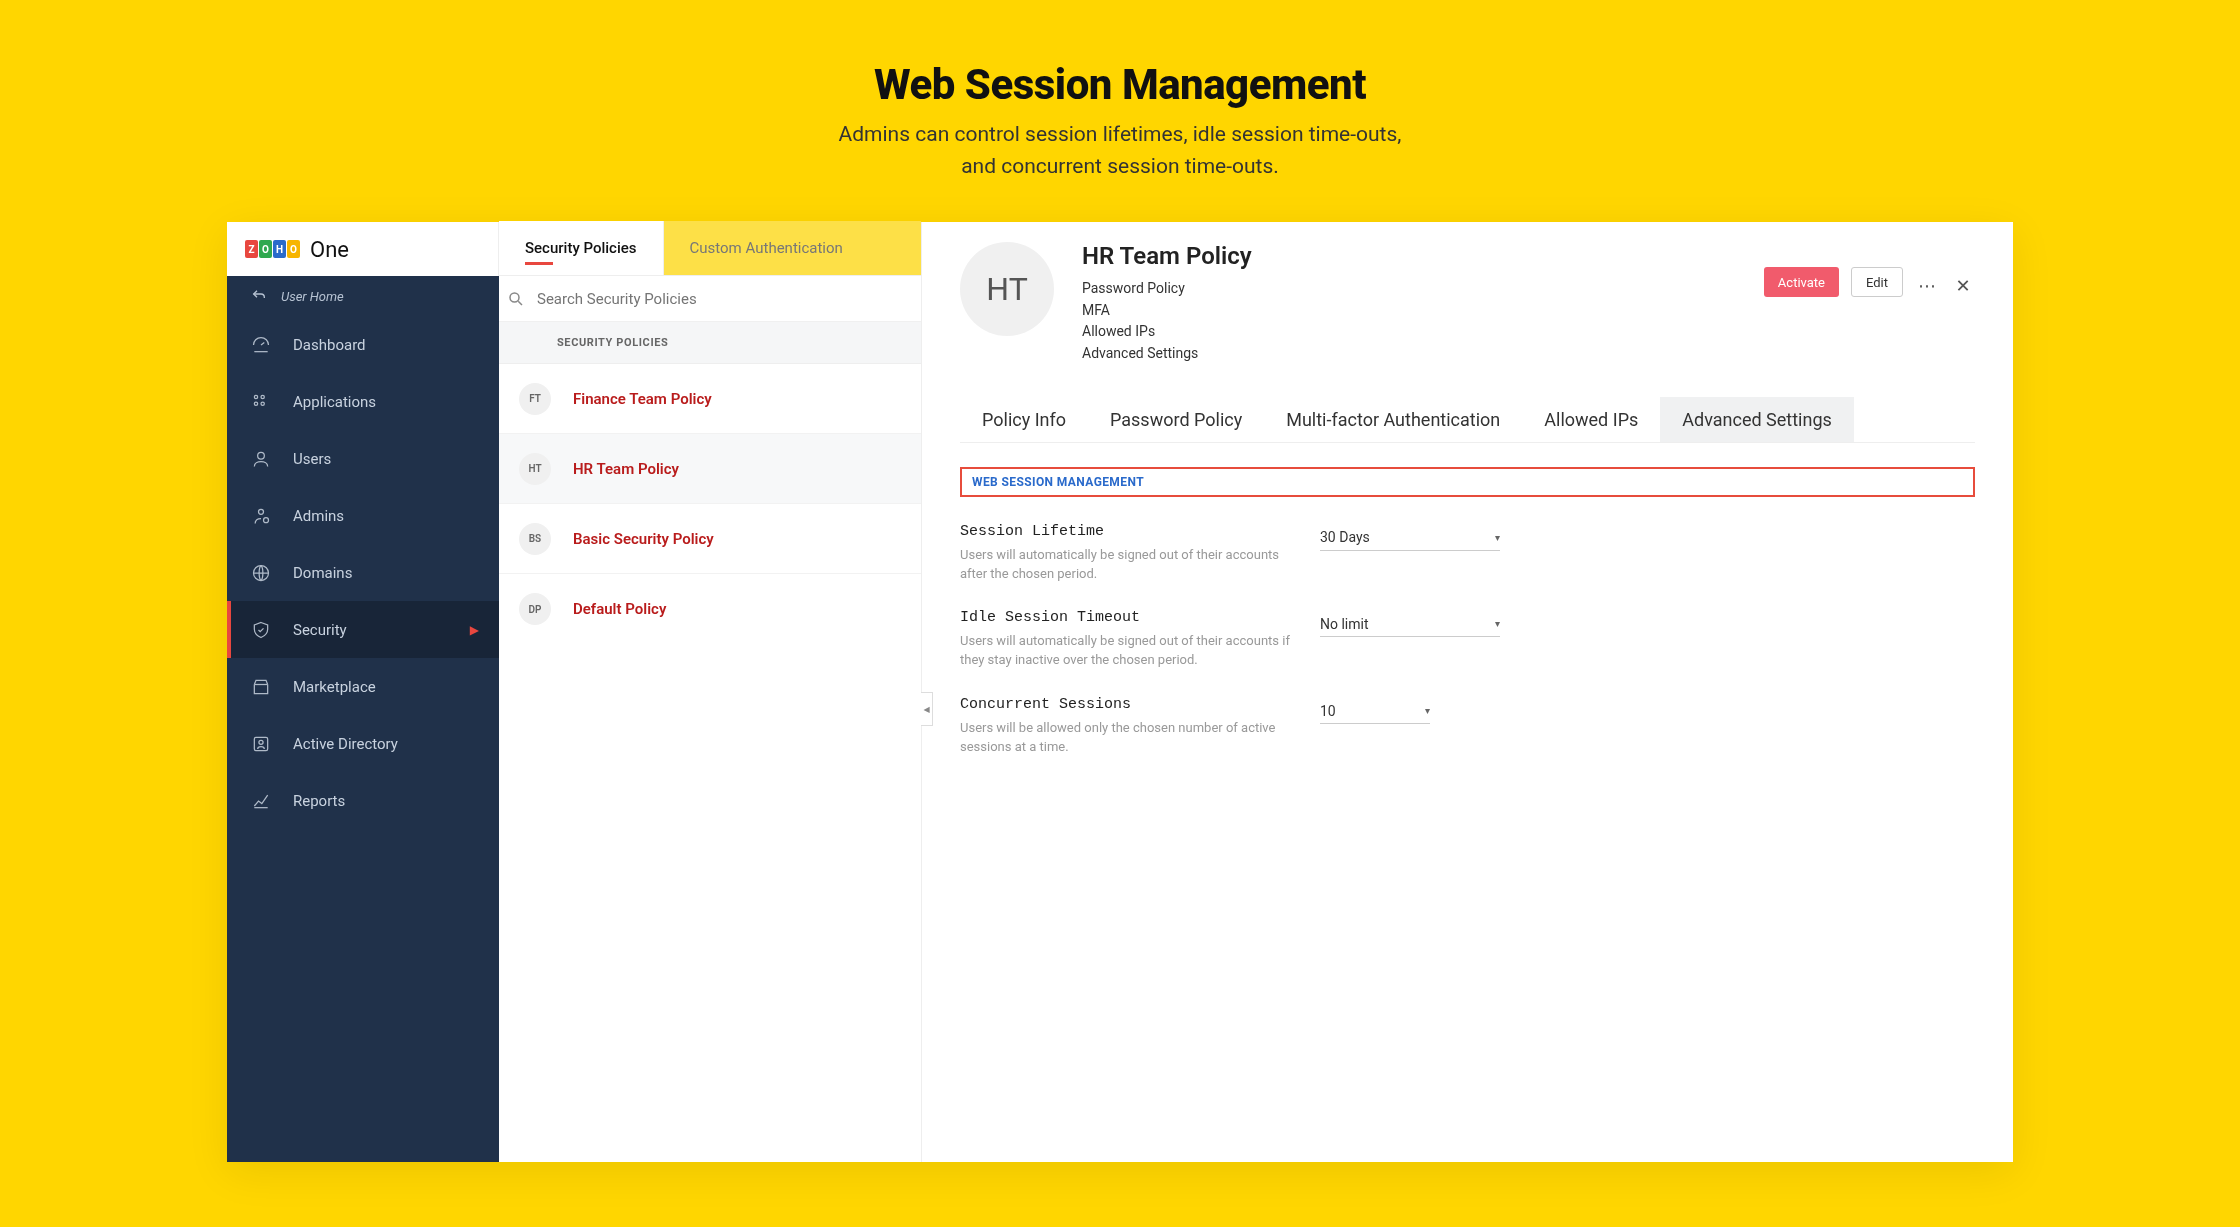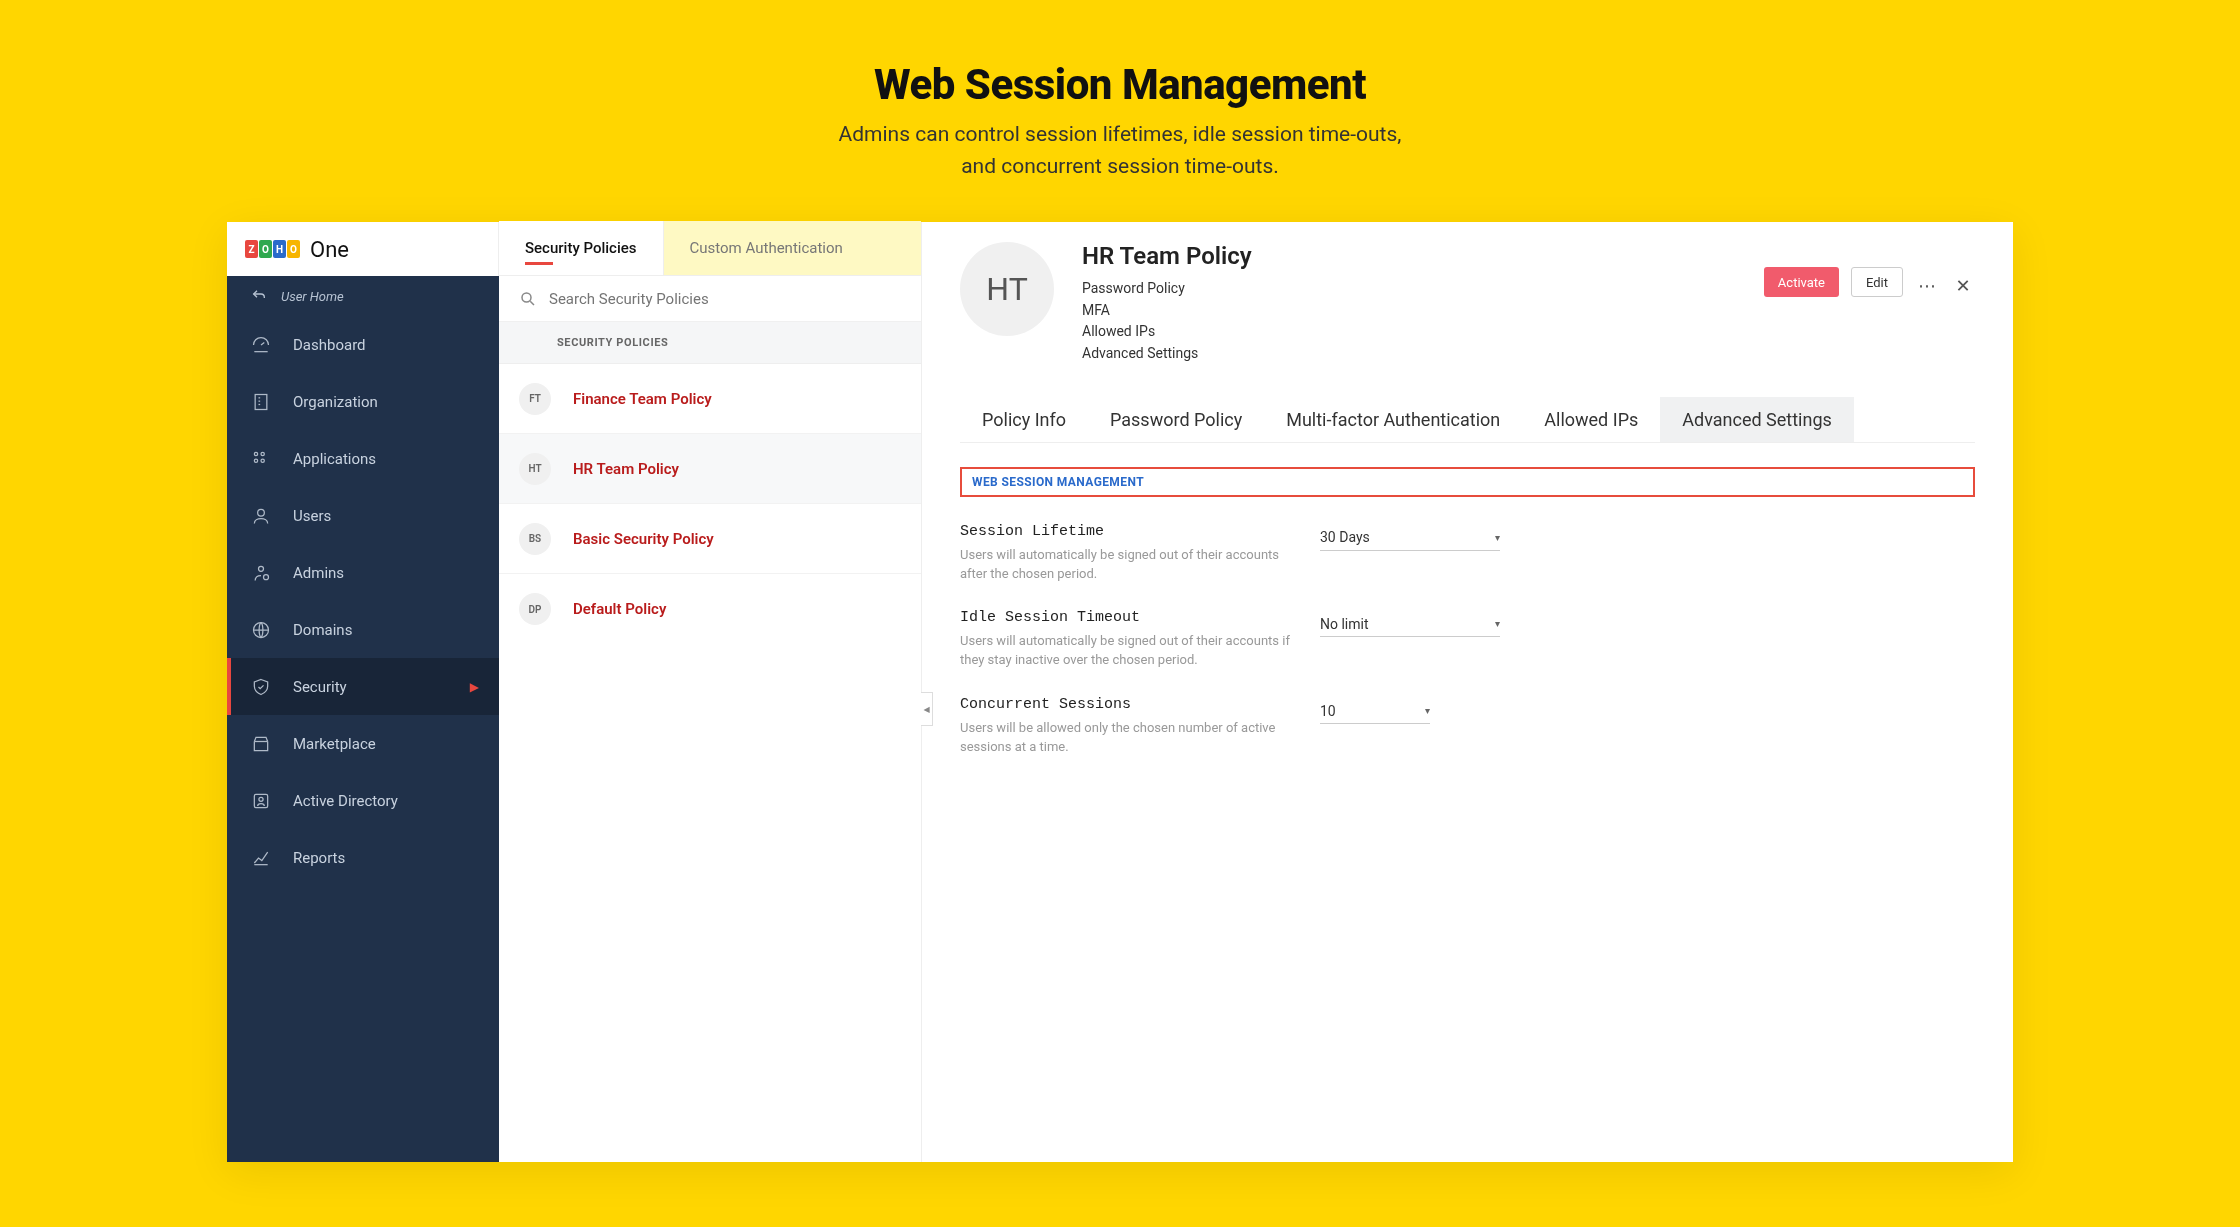--- a/index.html
+++ b/index.html
@@ -22,24 +22,24 @@
   .user-home { height:40px; display:flex; align-items:center; font-size:13px; padding:0 24px; font-style:italic; color:#b6c2d2; }
   .user-home .back-ic { width:16px; height:16px; margin-right:14px; }
   .nav-item { height:57px; display:flex; align-items:center; padding:0 24px; font-size:15px; color:#c8d2df; cursor:pointer; position:relative;}
   .nav-item .ic { width:20px; height:20px; margin-right:22px; opacity:.85; }
   .nav-item.active { background:#182538; }
   .nav-item.active::before { content:""; position:absolute; left:0; top:0; bottom:0; width:4px; background:#e8473f; }
   .nav-item.active .chev { position:absolute; right:20px; color:#e8473f; font-size:12px;}
   
   .midcol { width: 423px; border-right:1px solid #eee; display:flex; flex-direction:column; background:#fff;}
   .tabs-row { height:54px; display:flex; align-items:flex-end; border-bottom:1px solid #eee; }
-  .tab { padding:0 26px; height:54px; display:flex; align-items:center; font-size:15px; color:#777; cursor:pointer; border-right:1px solid #eee; background:#fef9c3;}
+  .tab { padding:0 26px; height:54px; display:flex; align-items:center; font-size:15px; color:#777; cursor:pointer; border-right:1px solid #eee; background:#fde047;}
   .tab.active { color:#111; font-weight:500; background:#fff; position:relative; }
   .tab.active::after { content:""; position:absolute; left:26px; bottom:10px; width:28px; height:3px; background:#e8473f; }
-  .search-row { height:46px; display:flex; align-items:center; padding:0 20px; border-bottom:1px solid #f0f0f0; }
+  .search-row { height:46px; display:flex; align-items:center; padding:0 8px; border-bottom:1px solid #f0f0f0; }
   .search-row .search-ic { width:18px; height:18px; color:#888; margin-right:12px;}
   .search-row input { border:none; outline:none; font-size:15px; flex:1; background:transparent; color:#888;}
   .list-header { height:42px; display:flex; align-items:center; padding-left:58px; font-size:11px; font-weight:700; letter-spacing:.6px; color:#666; background:#f5f6f7; border-bottom:1px solid #eee;}
   .policy-item { height:70px; display:flex; align-items:center; padding:0 20px; border-bottom:1px solid #f2f2f2; cursor:pointer;}
   .policy-item.active { background:#f7f8f9; }
   .policy-item .avatar { width:32px; height:32px; border-radius:50%; background:#f0f0f0; display:flex; align-items:center; justify-content:center; font-size:10px; font-weight:600; color:#666; margin-right:22px;}
   .policy-item .name { font-size:15px; font-weight:600; color:#b91c1c; }
   
   .detail { flex:1; display:flex; flex-direction:column; padding:20px 38px 0 38px; position:relative;}
   .detail-header { display:flex; align-items:flex-start; }
@@ -101,29 +101,20 @@
     <div class="nav-item">
       <svg class="ic" viewBox="0 0 24 24" fill="none" stroke="currentColor" stroke-width="1.5">
           <path d="M3 12a9 9 0 0118 0"></path>
           <path d="M12 12l4-3"></path>
           <path d="M4 20h16"></path>
         </svg>
       <span>Dashboard</span>
     </div>
     <div class="nav-item">
       <svg class="ic" viewBox="0 0 24 24" fill="none" stroke="currentColor" stroke-width="1.5">
-          <rect x="5" y="3" width="14" height="18"></rect>
-          <line x1="9" y1="7" x2="11" y2="7"></line>
-          <line x1="9" y1="11" x2="11" y2="11"></line>
-          <line x1="9" y1="15" x2="11" y2="15"></line>
-        </svg>
-      <span>Organization</span>
-    </div>
-    <div class="nav-item">
-      <svg class="ic" viewBox="0 0 24 24" fill="none" stroke="currentColor" stroke-width="1.5">
           <circle cx="6" cy="6" r="2"></circle>
           <circle cx="14" cy="6" r="2"></circle>
           <circle cx="6" cy="14" r="2"></circle>
           <circle cx="14" cy="14" r="2"></circle>
         </svg>
       <span>Applications</span>
     </div>
     <div class="nav-item">
       <svg class="ic" viewBox="0 0 24 24" fill="none" stroke="currentColor" stroke-width="1.5">
           <circle cx="12" cy="8" r="4"></circle>

